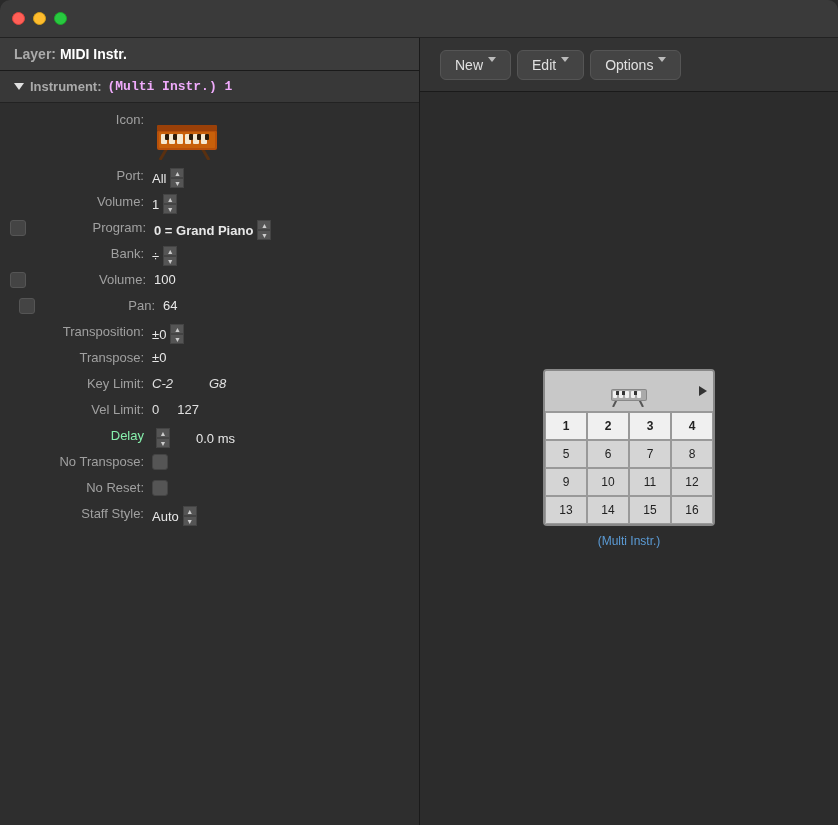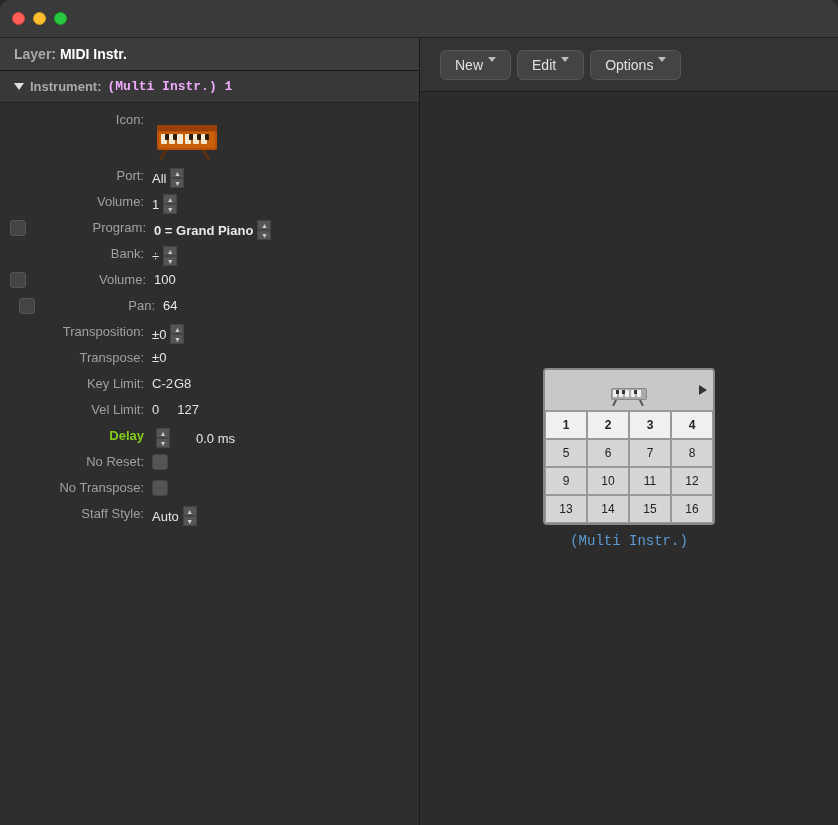--- a/index.html
+++ b/index.html
@@ -174,37 +174,38 @@
       height: 16px;
       background: #444;
       border: 1px solid #555;
       border-radius: 3px;
       margin-right: 4px;
       flex-shrink: 0;
     }
 
     .key-limit-values {
       display: flex;
-      gap: 1px;
+      gap: 36px;
+      font-style: italic;
     }
 
     .vel-limit-values {
       display: flex;
       gap: 18px;
     }
 
     .delay-row {
       display: flex;
       align-items: center;
       gap: 20px;
     }
 
     .bold-label {
-      font-weight: 700;
-      color: #84cc16;
+      font-weight: 400;
+      color: #86efac;
     }
 
     
     .right-panel {
       flex: 1;
       background: #2c2c2c;
       display: flex;
       flex-direction: column;
     }
 
@@ -300,23 +301,22 @@
       cursor: pointer;
     }
 
     .grid-cell.active {
       background: #f0f0f0;
       font-weight: 600;
     }
 
     .instrument-name {
       color: #5b9bd5;
-      font-size: 14px;
+      font-size: 12px;
       font-weight: 500;
-      font-family: Liberation Mono, monospace;
     }
 
     
     .keyboard-svg-wrap {
       width: 70px;
       height: 50px;
     }
   </style>
 </head>
 <body>
@@ -471,26 +471,26 @@
         <div class="delay-row">
           <div class="stepper" style="margin-right:6px;">
             <div class="stepper-btn">▲</div>
             <div class="stepper-btn">▼</div>
           </div>
           <span class="prop-value">0.0 ms</span>
         </div>
       </div>
 
       <div class="prop-row">
+        <span class="prop-label">No Transpose:</span>
+        <div class="checkbox-unchecked"></div>
+      </div>
+
+      <div class="prop-row">
         <span class="prop-label">No Reset:</span>
-        <div class="checkbox-unchecked"></div>
-      </div>
-
-      <div class="prop-row">
-        <span class="prop-label">No Transpose:</span>
         <div class="checkbox-unchecked"></div>
       </div>
 
       <div class="prop-row">
         <span class="prop-label">Staff Style:</span>
         <div class="field-with-stepper">
           <span class="prop-value">Auto</span>
           <div class="stepper">
             <div class="stepper-btn">▲</div>
             <div class="stepper-btn">▼</div>

